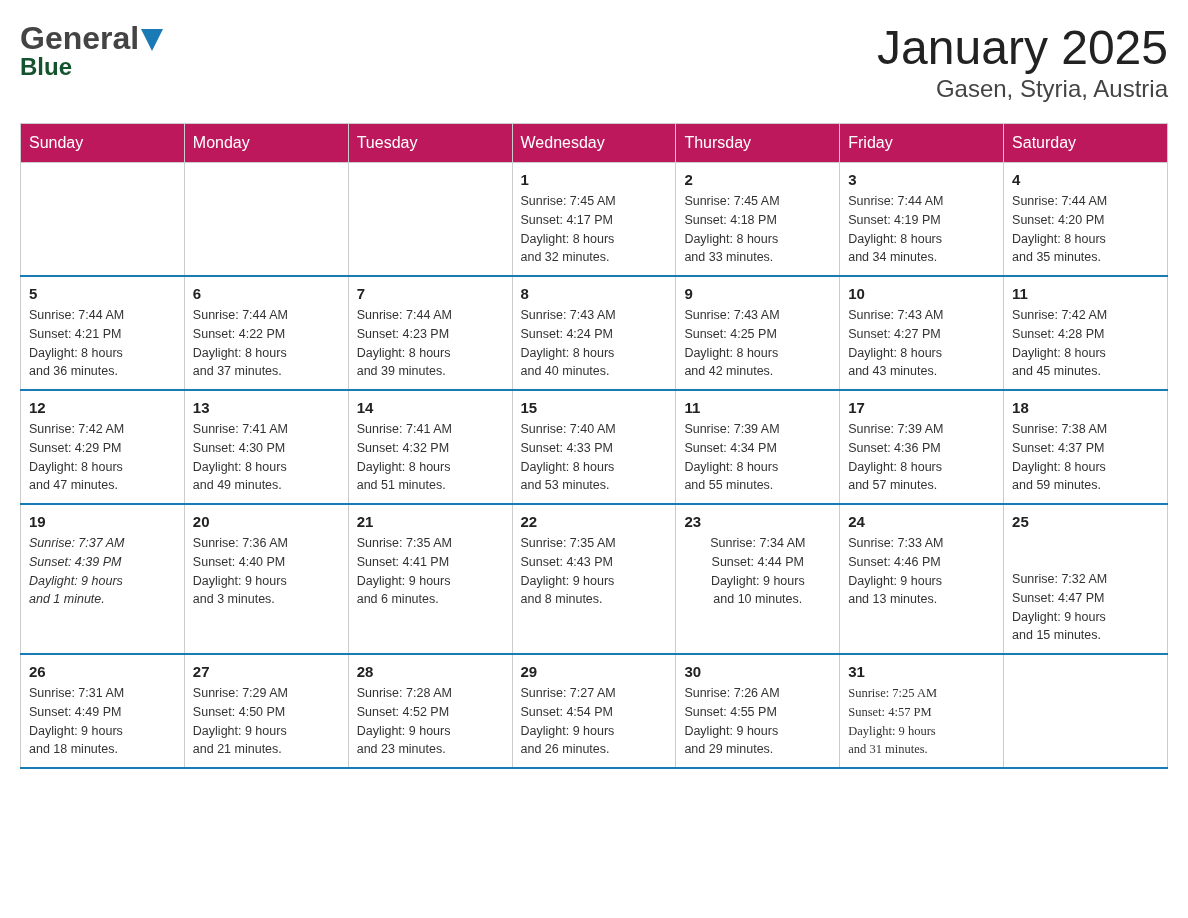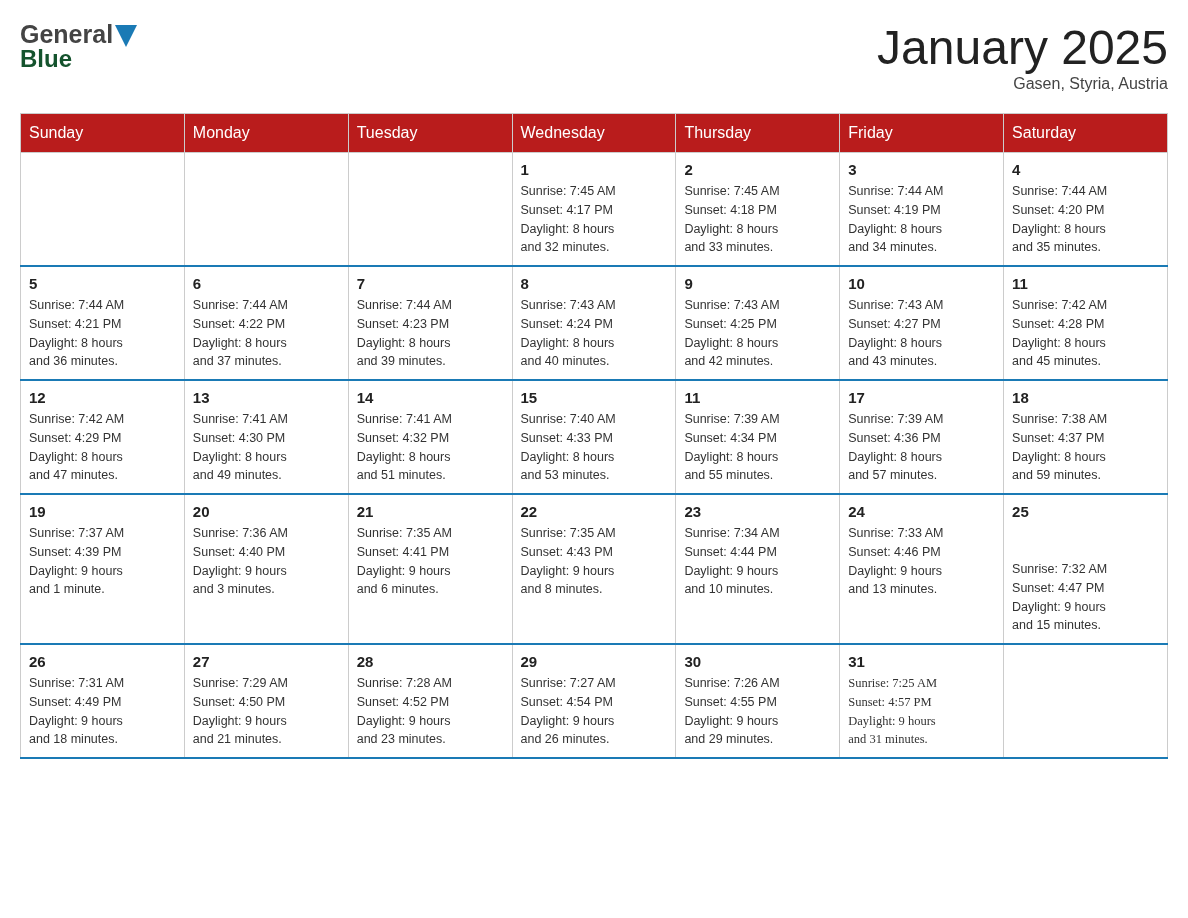--- a/index.html
+++ b/index.html
@@ -18,29 +18,29 @@
     }
     .title-block {
       text-align: right;
     }
     .month-title {
       font-size: 48px;
       font-weight: normal;
       color: #222;
     }
     .location-title {
-      font-size: 16px;
+      font-size: 24px;
       color: #444;
     }
     .calendar {
       width: 100%;
       border-collapse: collapse;
     }
     .calendar thead th {
-      background: #b91c1c;
+      background: #be185d;
       color: #ffffff;
       padding: 10px 8px;
       font-size: 16px;
       font-weight: normal;
       text-align: left;
       border: 1px solid #ccc;
     }
     .calendar tbody td {
       vertical-align: top;
       padding: 8px;
@@ -72,21 +72,21 @@
     
     .logo-wrapper {
       display: flex;
       flex-direction: column;
     }
     .logo-row1 {
       display: flex;
       align-items: center;
     }
     .logo-text-g {
-      font-size: 25px;
+      font-size: 32px;
       font-weight: bold;
       color: #444;
       font-family: Arial, sans-serif;
     }
     .logo-row2 {
       font-size: 24px;
       font-weight: bold;
       color: #14532d;
       margin-top: -4px;
     }
@@ -254,21 +254,21 @@
           <span class="day-number">18</span>
           <div class="day-info" style="white-space: pre-line;">Sunrise: 7:38 AM
 Sunset: 4:37 PM
 Daylight: 8 hours
 and 59 minutes.</div>
         </td>
       </tr>
       <tr>
         <td>
           <span class="day-number">19</span>
-          <div class="day-info" style="white-space: pre-line;">Sunrise: 7:37 AM
+          <div class="day-info" style="white-space: pre-line; font-style: italic;">Sunrise: 7:37 AM
 Sunset: 4:39 PM
 Daylight: 9 hours
 and 1 minute.</div>
         </td>
         <td>
           <span class="day-number">20</span>
           <div class="day-info" style="white-space: pre-line;">Sunrise: 7:36 AM
 Sunset: 4:40 PM
 Daylight: 9 hours
 and 3 minutes.</div>
@@ -282,21 +282,21 @@
         </td>
         <td>
           <span class="day-number">22</span>
           <div class="day-info" style="white-space: pre-line;">Sunrise: 7:35 AM
 Sunset: 4:43 PM
 Daylight: 9 hours
 and 8 minutes.</div>
         </td>
         <td>
           <span class="day-number">23</span>
-          <div class="day-info" style="white-space: pre-line;">Sunrise: 7:34 AM
+          <div class="day-info" style="white-space: pre-line; text-align: center;">Sunrise: 7:34 AM
 Sunset: 4:44 PM
 Daylight: 9 hours
 and 10 minutes.</div>
         </td>
         <td>
           <span class="day-number">24</span>
           <div class="day-info" style="white-space: pre-line;">Sunrise: 7:33 AM
 Sunset: 4:46 PM
 Daylight: 9 hours
 and 13 minutes.</div>

